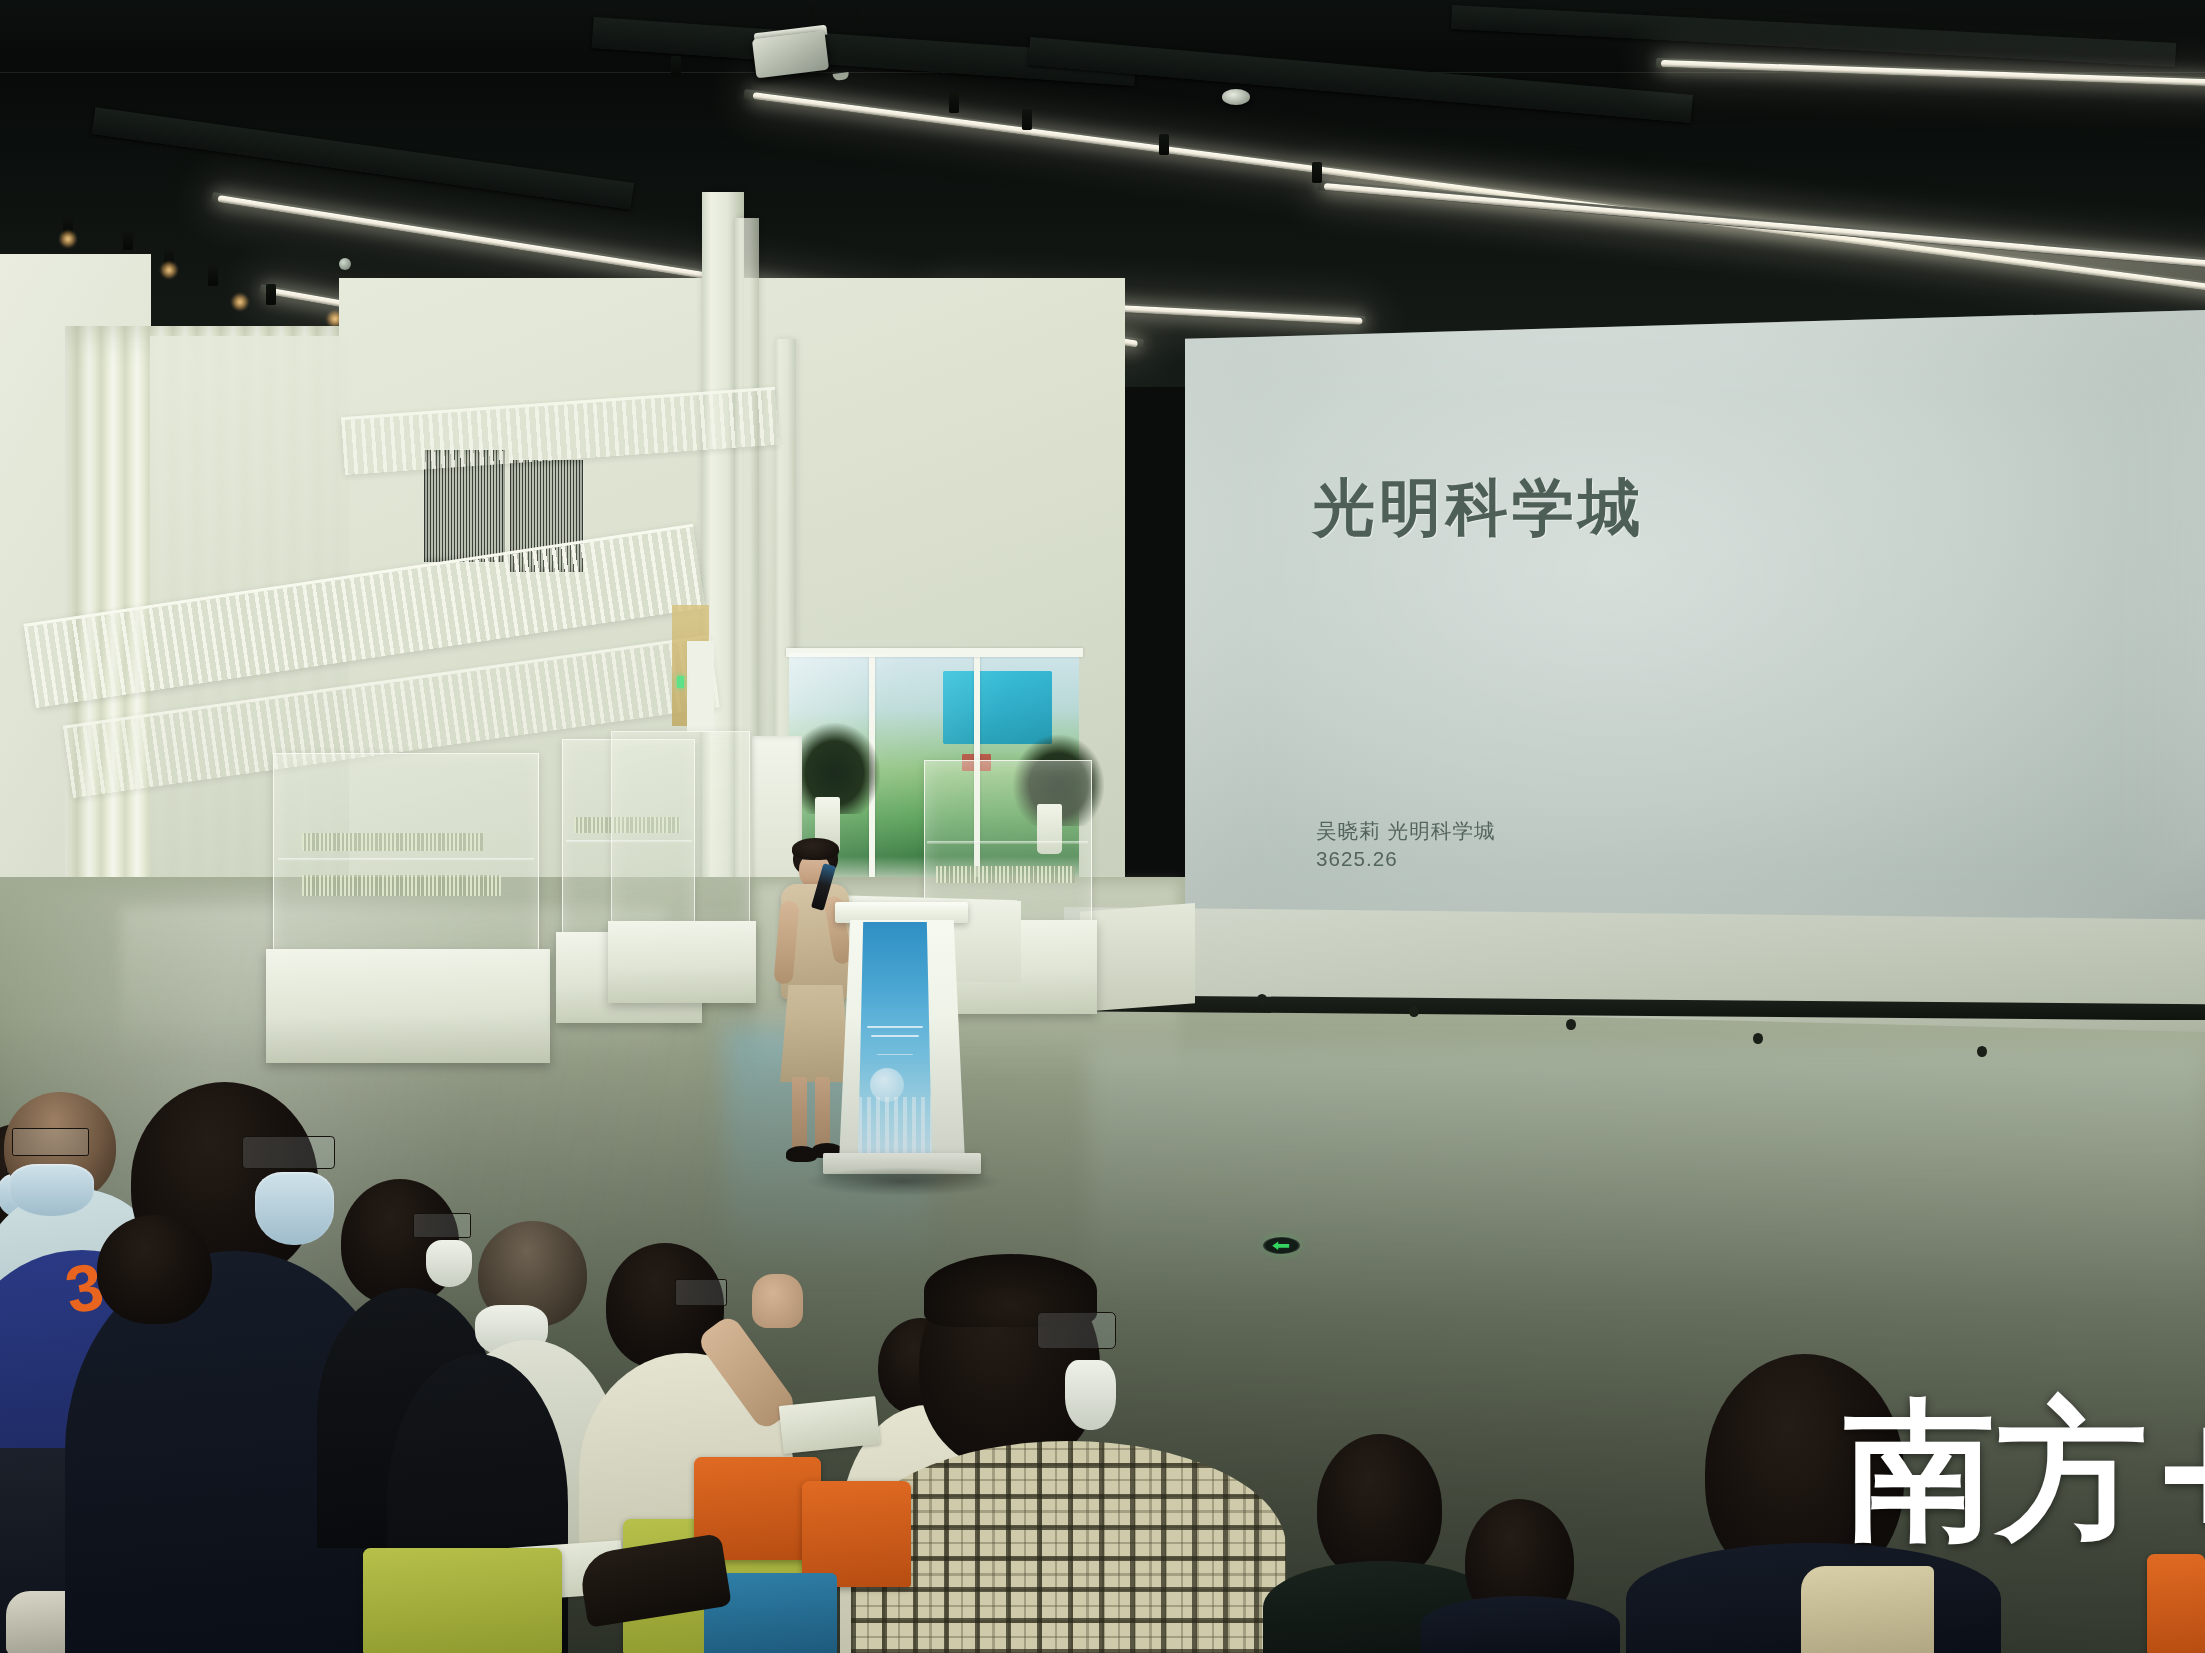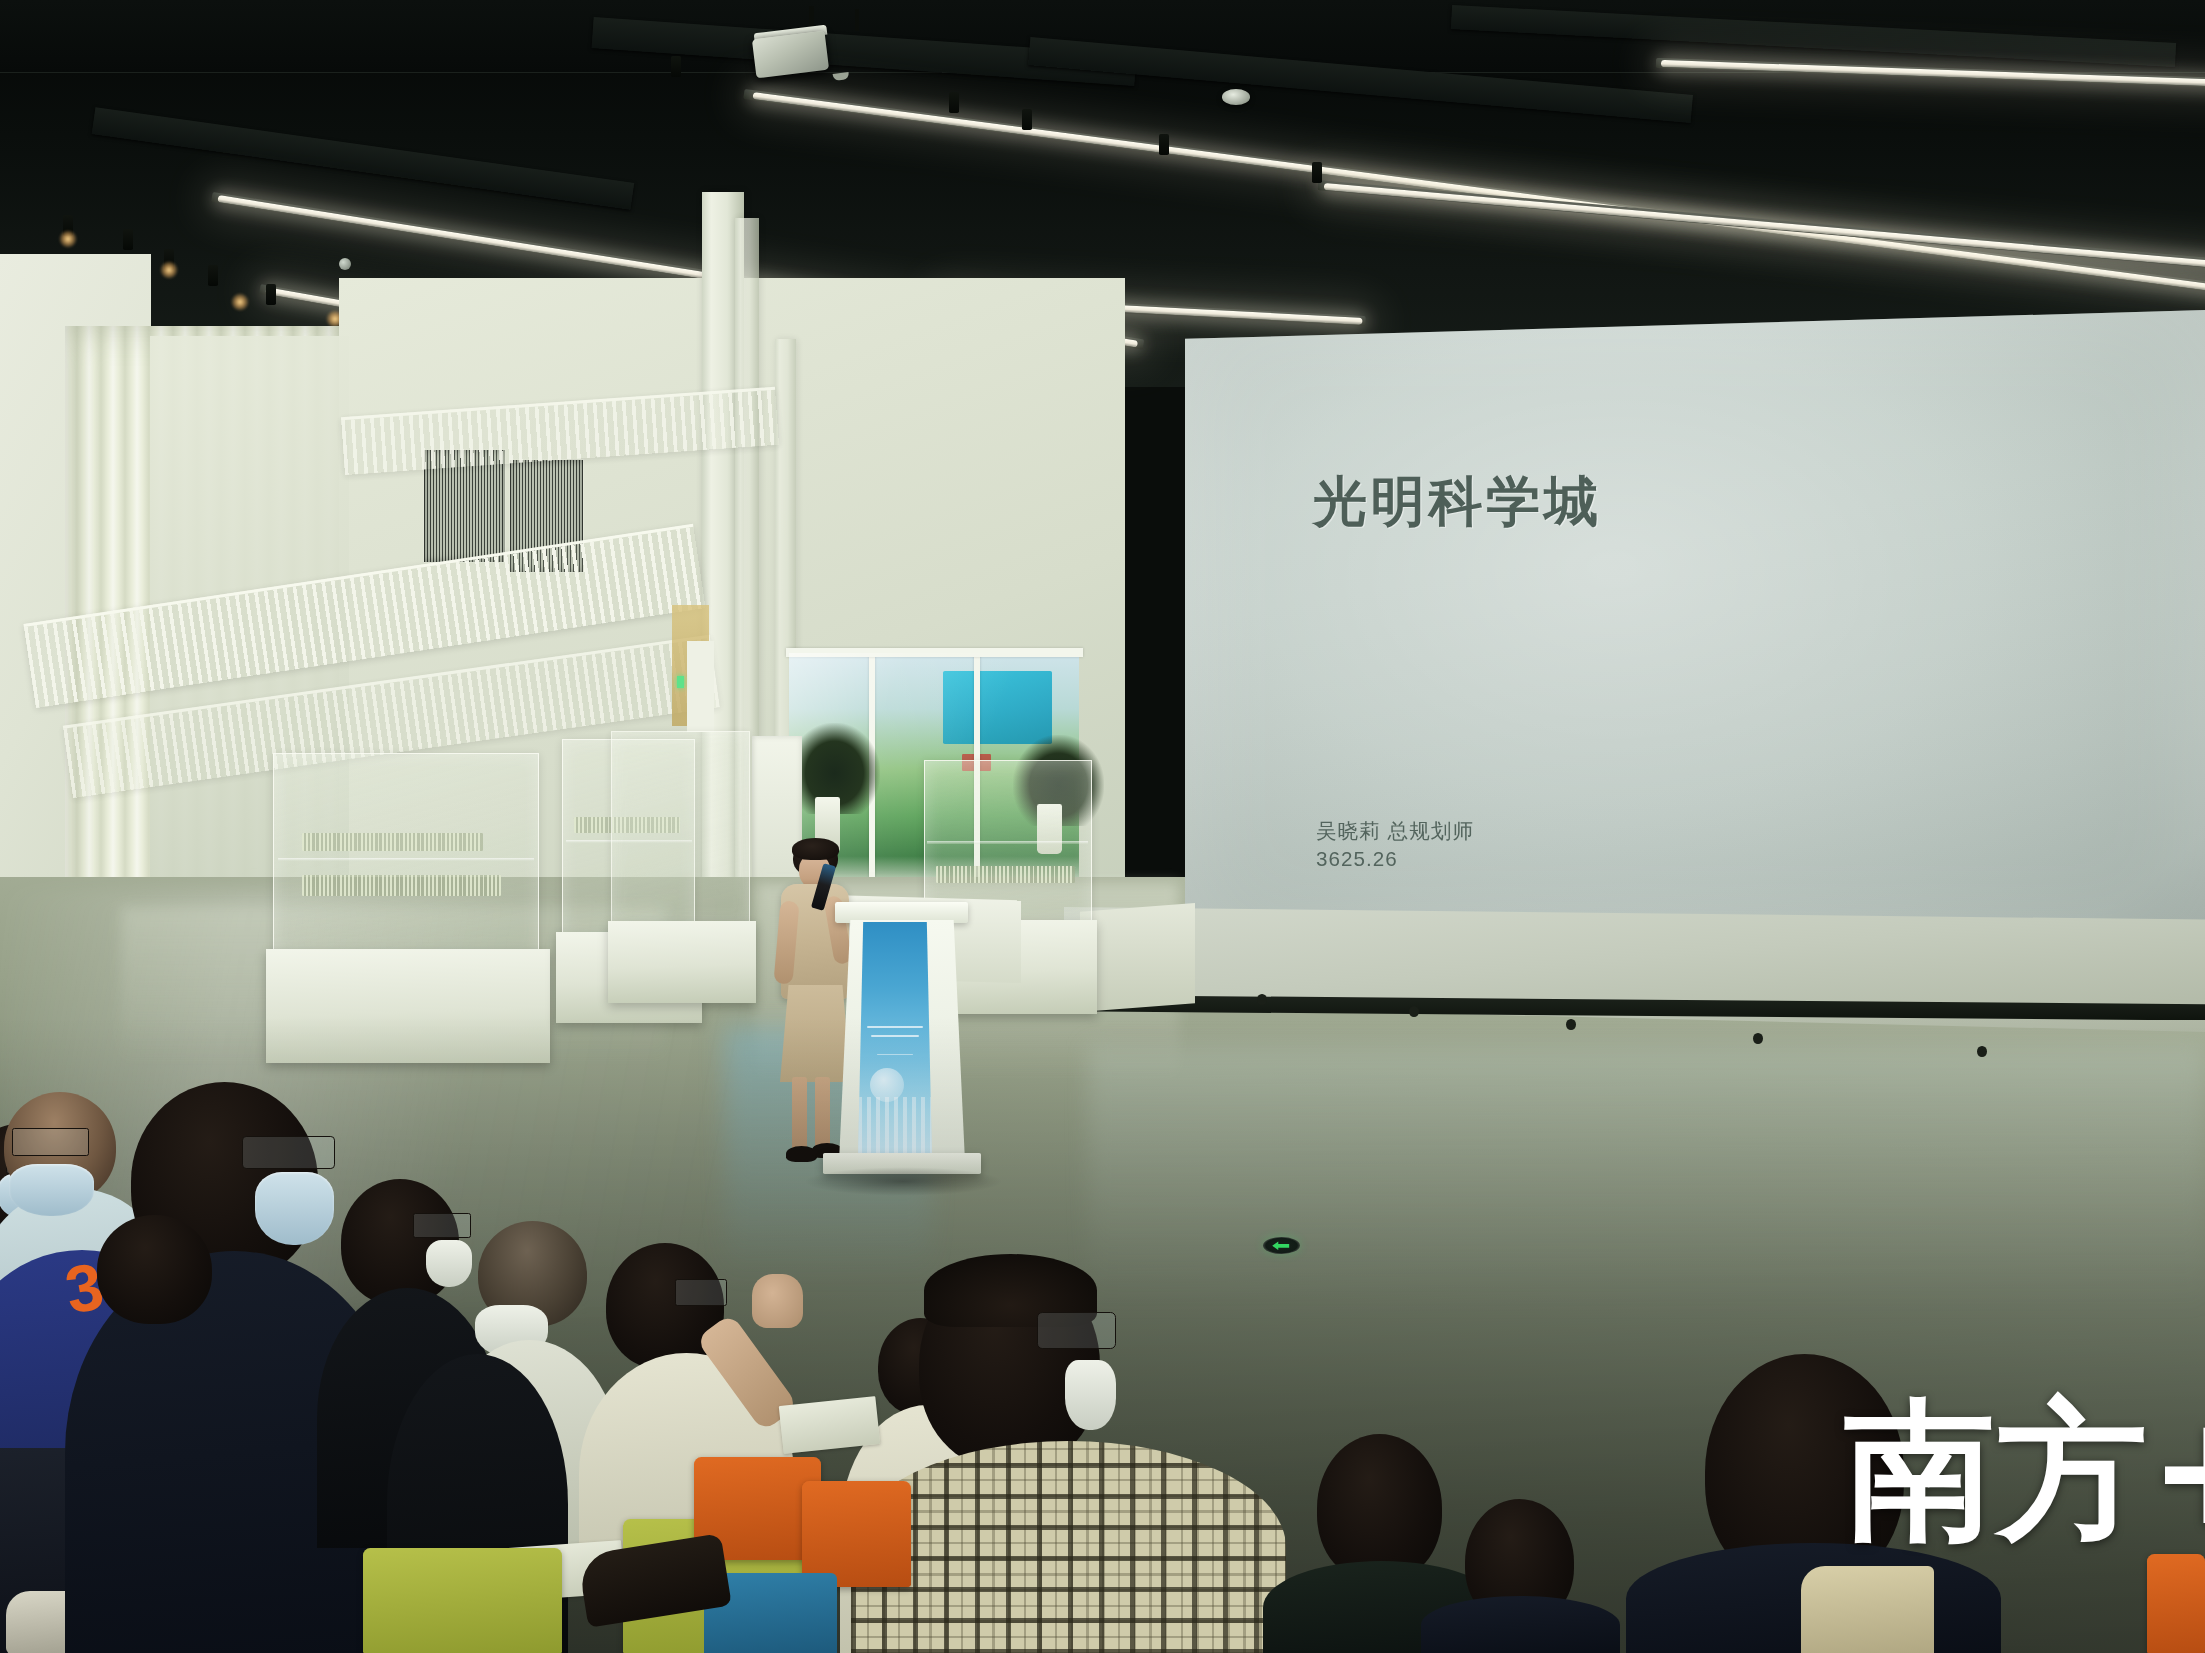--- a/index.html
+++ b/index.html
@@ -473,23 +473,23 @@
   <div class="abs exit-arrow" style="left:1263px;top:1237px;">
     <svg width="20.6" height="9.7" viewBox="0 0 34 16">
       <path d="M30 11 L12 11 L12 15 L2 8 L12 1 L12 5 L30 5 Z" fill="#3dff74"></path>
     </svg>
   </div>
 
   <div class="abs screen-frame" style="left:1185px;top:310px;width:1020px;height:641px;
               clip-path:polygon(0% 4.5%,100% 0%,100% 96%,0% 100%);">
     <div class="abs screen-vignette" style="left:0;top:0;width:100%;height:100%;"></div>
 
-    <div class="abs slide-title" style="left:128px;top:156px;font-size:54px;">光明科学城</div>
-
-    <div class="abs slide-meta" style="left:131px;top:507px;font-size:20.6px;">吴晓莉 总规划师</div>
+    <div class="abs slide-title" style="left:128px;top:156px;font-size:62px;">光明科学城</div>
+
+    <div class="abs slide-meta" style="left:131px;top:507px;font-size:20.6px;">吴晓莉 光明科学城</div>
     <div class="abs slide-meta" style="left:131px;top:537px;font-size:20.6px;">3625.26</div>
 
     <div class="abs logo-mark" style="left:129px;top:609px;">
       <svg width="33" height="28" viewBox="0 0 54 46">
         <path d="M8 10 a14 14 0 1 0 0 24 h8 v-7 h-8 a7 7 0 1 1 0 -10 h6 v-7 z" fill="none" stroke="#51625b" stroke-width="5"></path>
         <path d="M24 8 v30 M24 10 h11 a10 10 0 0 1 0 20 h-11" fill="none" stroke="#51625b" stroke-width="5"></path>
       </svg>
     </div>
     <div class="abs logo-cn" style="left:174px;top:608px;font-size:19.3px;">深圳市城市规划设计研究院</div>
     <div class="abs logo-en" style="left:175px;top:634px;font-size:11.5px;">Urban Planning &amp; Design Insitute of Shenzhen</div>

